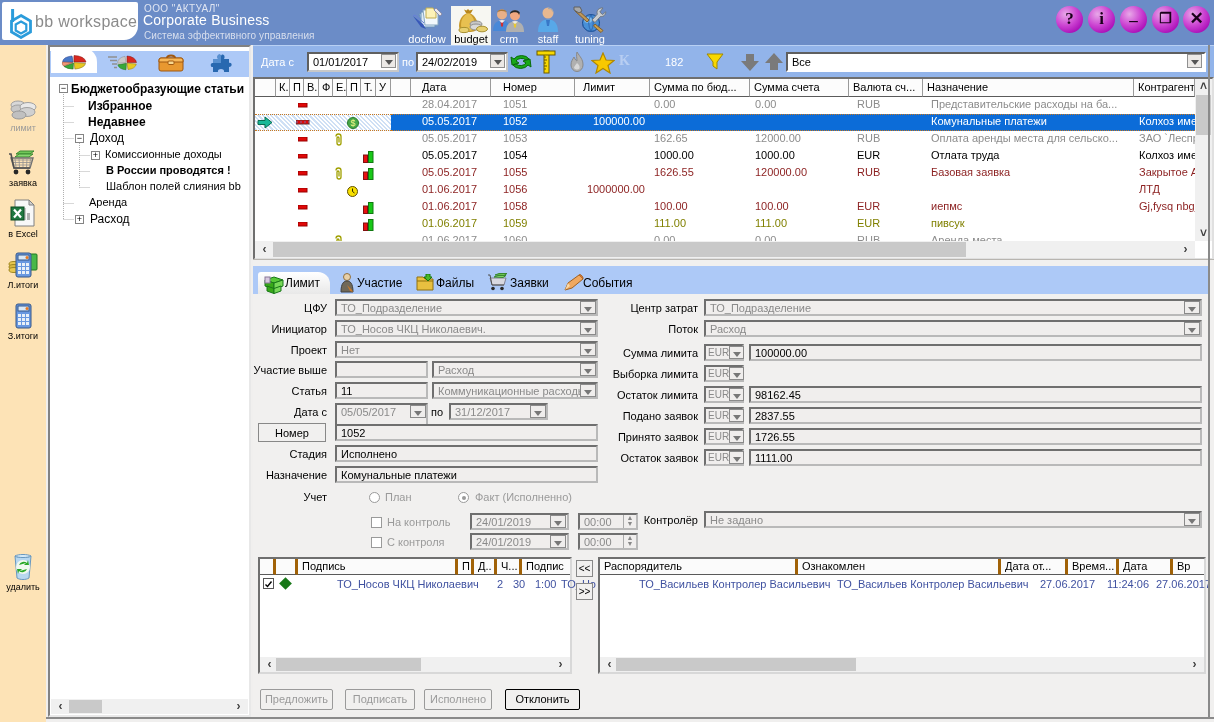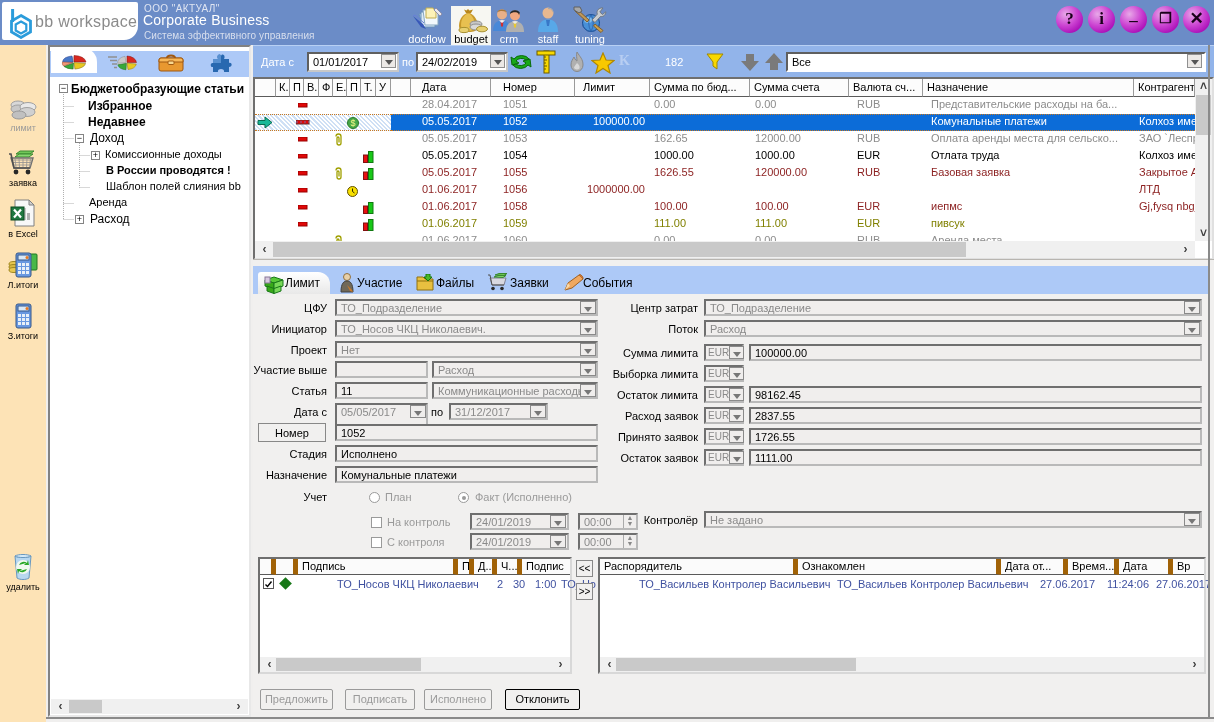--- a/index.html
+++ b/index.html
@@ -49,21 +49,21 @@
 #panel{left:253px;top:260px;width:961px;height:452px;background:#f1f0ef;}
 #ptabs{left:0;top:6px;width:956px;height:28px;background:#adc9f7;}
 .ptab{position:absolute;top:16px;font-size:12px;color:#000;white-space:nowrap;}
 #ptab0{left:5px;top:12px;width:72px;height:22px;background:linear-gradient(#fff,#e8e8e8);border-radius:3px 12px 0 0;}
 .formlabel{position:absolute;font-size:11px;color:#000;text-align:right;white-space:nowrap;}
 .field{position:absolute;background:#f0eeed;border:2px solid;border-color:#6f6f6f #b9b9b9 #b9b9b9 #6f6f6f;font-size:11px;color:#000;padding:1px 0 0 4px;white-space:nowrap;overflow:hidden;}
 .field.gray{color:#8a8a8a;}
 .fbtn{position:absolute;background:#efedec;border:1px solid #8a8a8a;}
 .fbtn:after{content:"";position:absolute;left:50%;top:50%;margin:-1px 0 0 -4px;border:4px solid transparent;border-top:5px solid #777;}
 .sbtable{position:absolute;background:#fff;border:2px solid;border-color:#6f6f6f #d8d8d8 #d8d8d8 #6f6f6f;}
-.sbh{position:absolute;top:0;height:16px;background:#fbfbfb;border-right:5px solid #a16207;border-bottom:1px solid #5a5a5a;font-size:11px;padding:1px 0 0 4px;white-space:nowrap;overflow:hidden;}
+.sbh{position:absolute;top:0;height:16px;background:#fbfbfb;border-right:3px solid #a16207;border-bottom:1px solid #5a5a5a;font-size:11px;padding:1px 0 0 4px;white-space:nowrap;overflow:hidden;}
 .navy{color:#3f51a0;margin-left:35px;}
 .btn{position:absolute;height:21px;background:#f1f0ef;border:1px solid #9a9a9a;border-radius:2px;font-size:11px;text-align:center;padding-top:3px;color:#9a9a9a;}
 #btn-ok{border:1px solid #000;color:#000;}
 </style></head>
 <body>
 <div class="abs" id="topbar"></div>
 <div class="abs" id="logobox"></div>
 <svg class="abs" style="left:8px;top:7px" width="25" height="32" viewBox="0 0 25 32">
 <path d="M4.6 2 L4.6 15" stroke="#2b9cdb" stroke-width="3" fill="none"></path>
 <path d="M13 8.5 L22.5 14 L22.5 25 L13 30.5 L3.5 25 L3.5 14 Z" fill="none" stroke="#2b9cdb" stroke-width="2.8"></path>
@@ -581,21 +581,21 @@
 <div class="field gray" style="left:451px;top:84px;width:40px;height:17px;font-size:10px;padding-left:2px">EUR</div>
     <div class="fbtn" style="left:476px;top:86px;width:15px;height:13px"></div>
 <div class="field" style="left:496px;top:84px;width:453px;height:17px">100000.00</div>
 <div class="formlabel" style="left:330px;top:108px;width:115px">Выборка лимита</div>
 <div class="field gray" style="left:451px;top:105px;width:40px;height:17px;font-size:10px;padding-left:2px">EUR</div>
     <div class="fbtn" style="left:476px;top:107px;width:15px;height:13px"></div>
 <div class="formlabel" style="left:330px;top:129px;width:115px">Остаток лимита</div>
 <div class="field gray" style="left:451px;top:126px;width:40px;height:17px;font-size:10px;padding-left:2px">EUR</div>
     <div class="fbtn" style="left:476px;top:128px;width:15px;height:13px"></div>
 <div class="field" style="left:496px;top:126px;width:453px;height:17px">98162.45</div>
-<div class="formlabel" style="left:330px;top:150px;width:115px">Расход заявок</div>
+<div class="formlabel" style="left:330px;top:150px;width:115px">Подано заявок</div>
 <div class="field gray" style="left:451px;top:147px;width:40px;height:17px;font-size:10px;padding-left:2px">EUR</div>
     <div class="fbtn" style="left:476px;top:149px;width:15px;height:13px"></div>
 <div class="field" style="left:496px;top:147px;width:453px;height:17px">2837.55</div>
 <div class="formlabel" style="left:330px;top:171px;width:115px">Принято заявок</div>
 <div class="field gray" style="left:451px;top:168px;width:40px;height:17px;font-size:10px;padding-left:2px">EUR</div>
     <div class="fbtn" style="left:476px;top:170px;width:15px;height:13px"></div>
 <div class="field" style="left:496px;top:168px;width:453px;height:17px">1726.55</div>
 <div class="formlabel" style="left:330px;top:192px;width:115px">Остаток заявок</div>
 <div class="field gray" style="left:451px;top:189px;width:40px;height:17px;font-size:10px;padding-left:2px">EUR</div>
     <div class="fbtn" style="left:476px;top:191px;width:15px;height:13px"></div>

